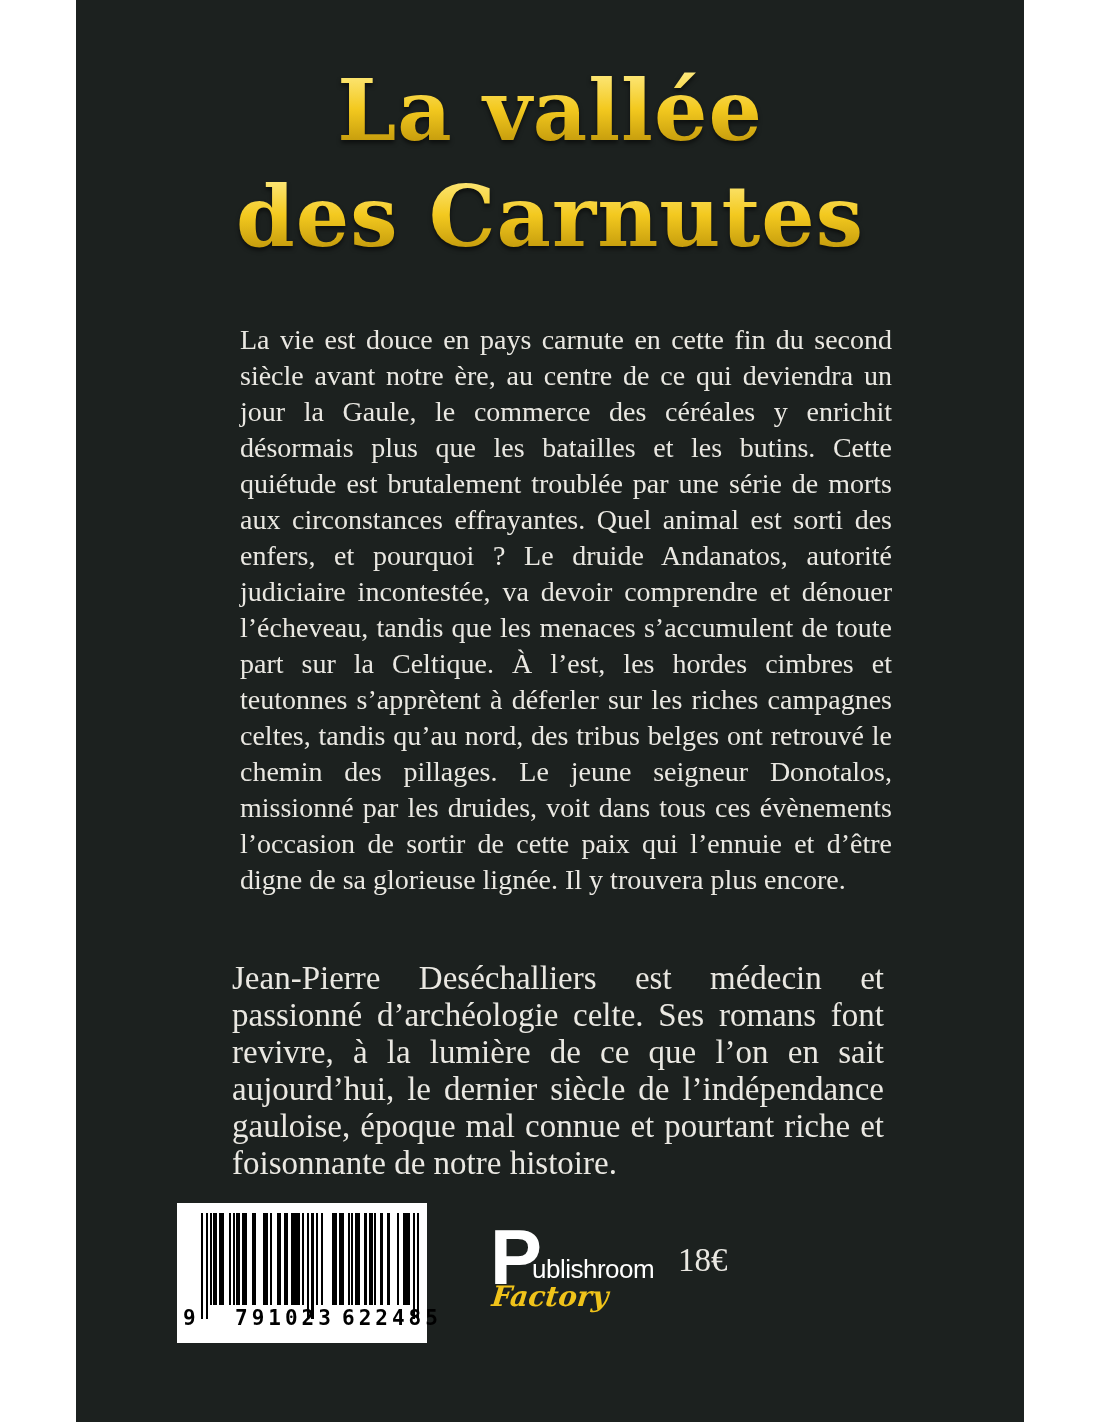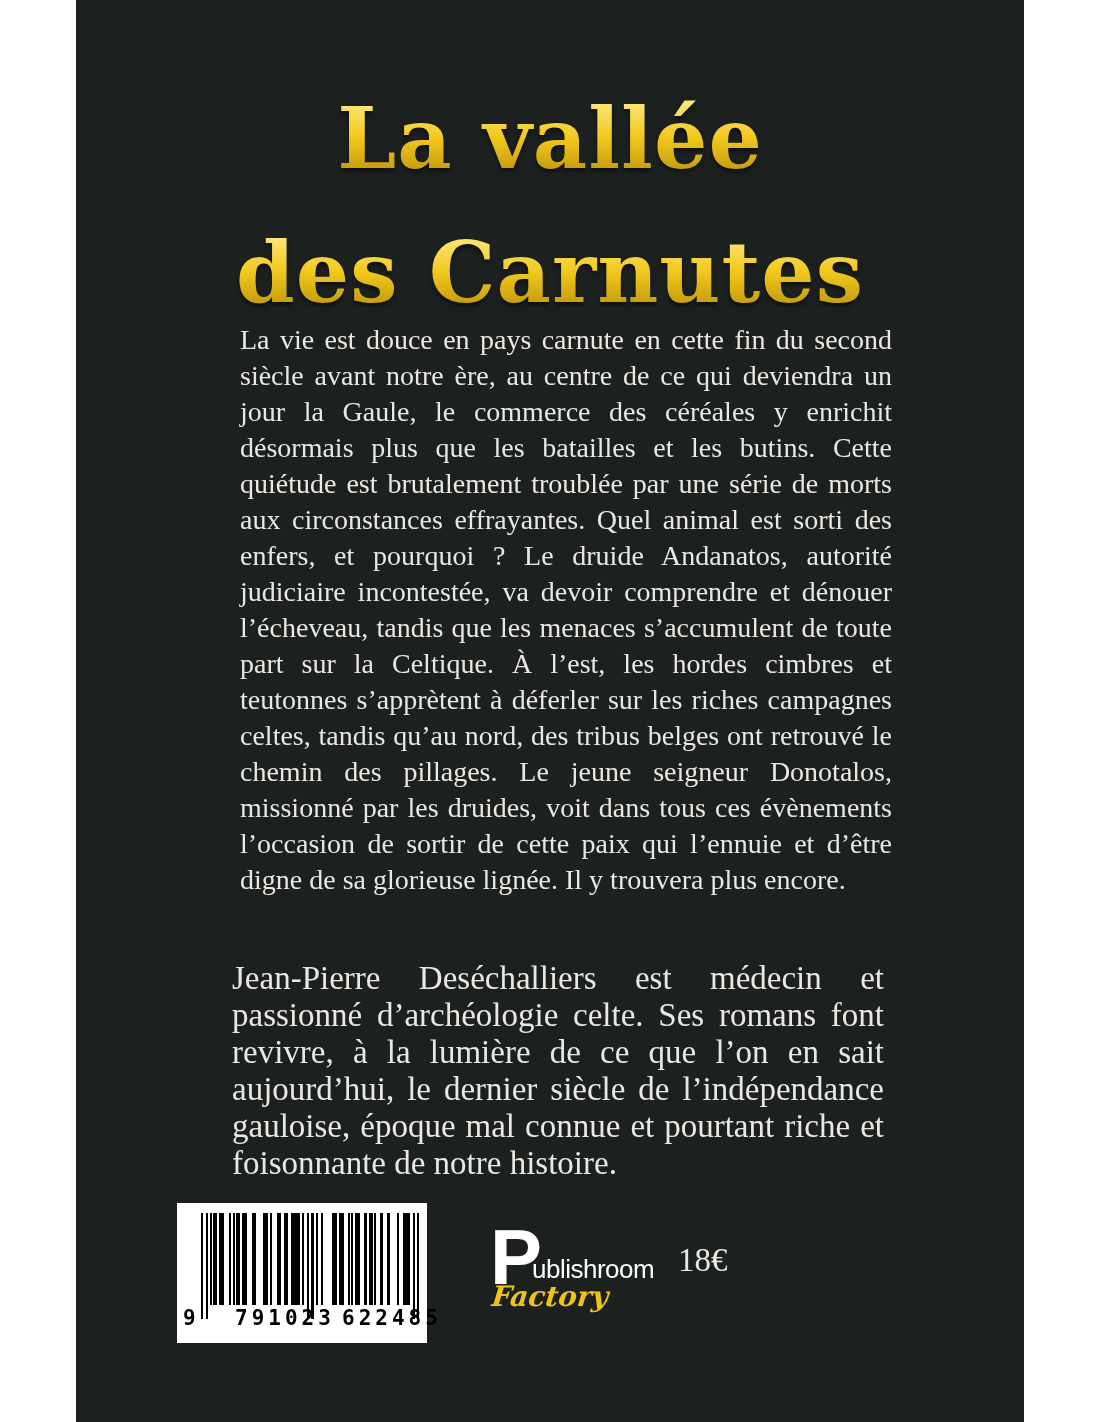--- a/index.html
+++ b/index.html
@@ -36,21 +36,20 @@
   }
   .title .tl {
     display: block;
     background: linear-gradient(180deg,
       var(--title-gold-light, #ffed8a) 8%,
       var(--title-gold, #f3c91f) 48%,
       var(--title-gold-dark, #a87f00) 100%);
     -webkit-background-clip: text;
     background-clip: text;
     color: transparent;
-    margin-top: 28px;
   }
   
   .synopsis {
     position: absolute;
     top: 314px; left: 156px;
     width: 652px;
     margin: 8px;
     color: var(--body-text, #eae8e2);
     font-size: 28px;
     line-height: 36px;

